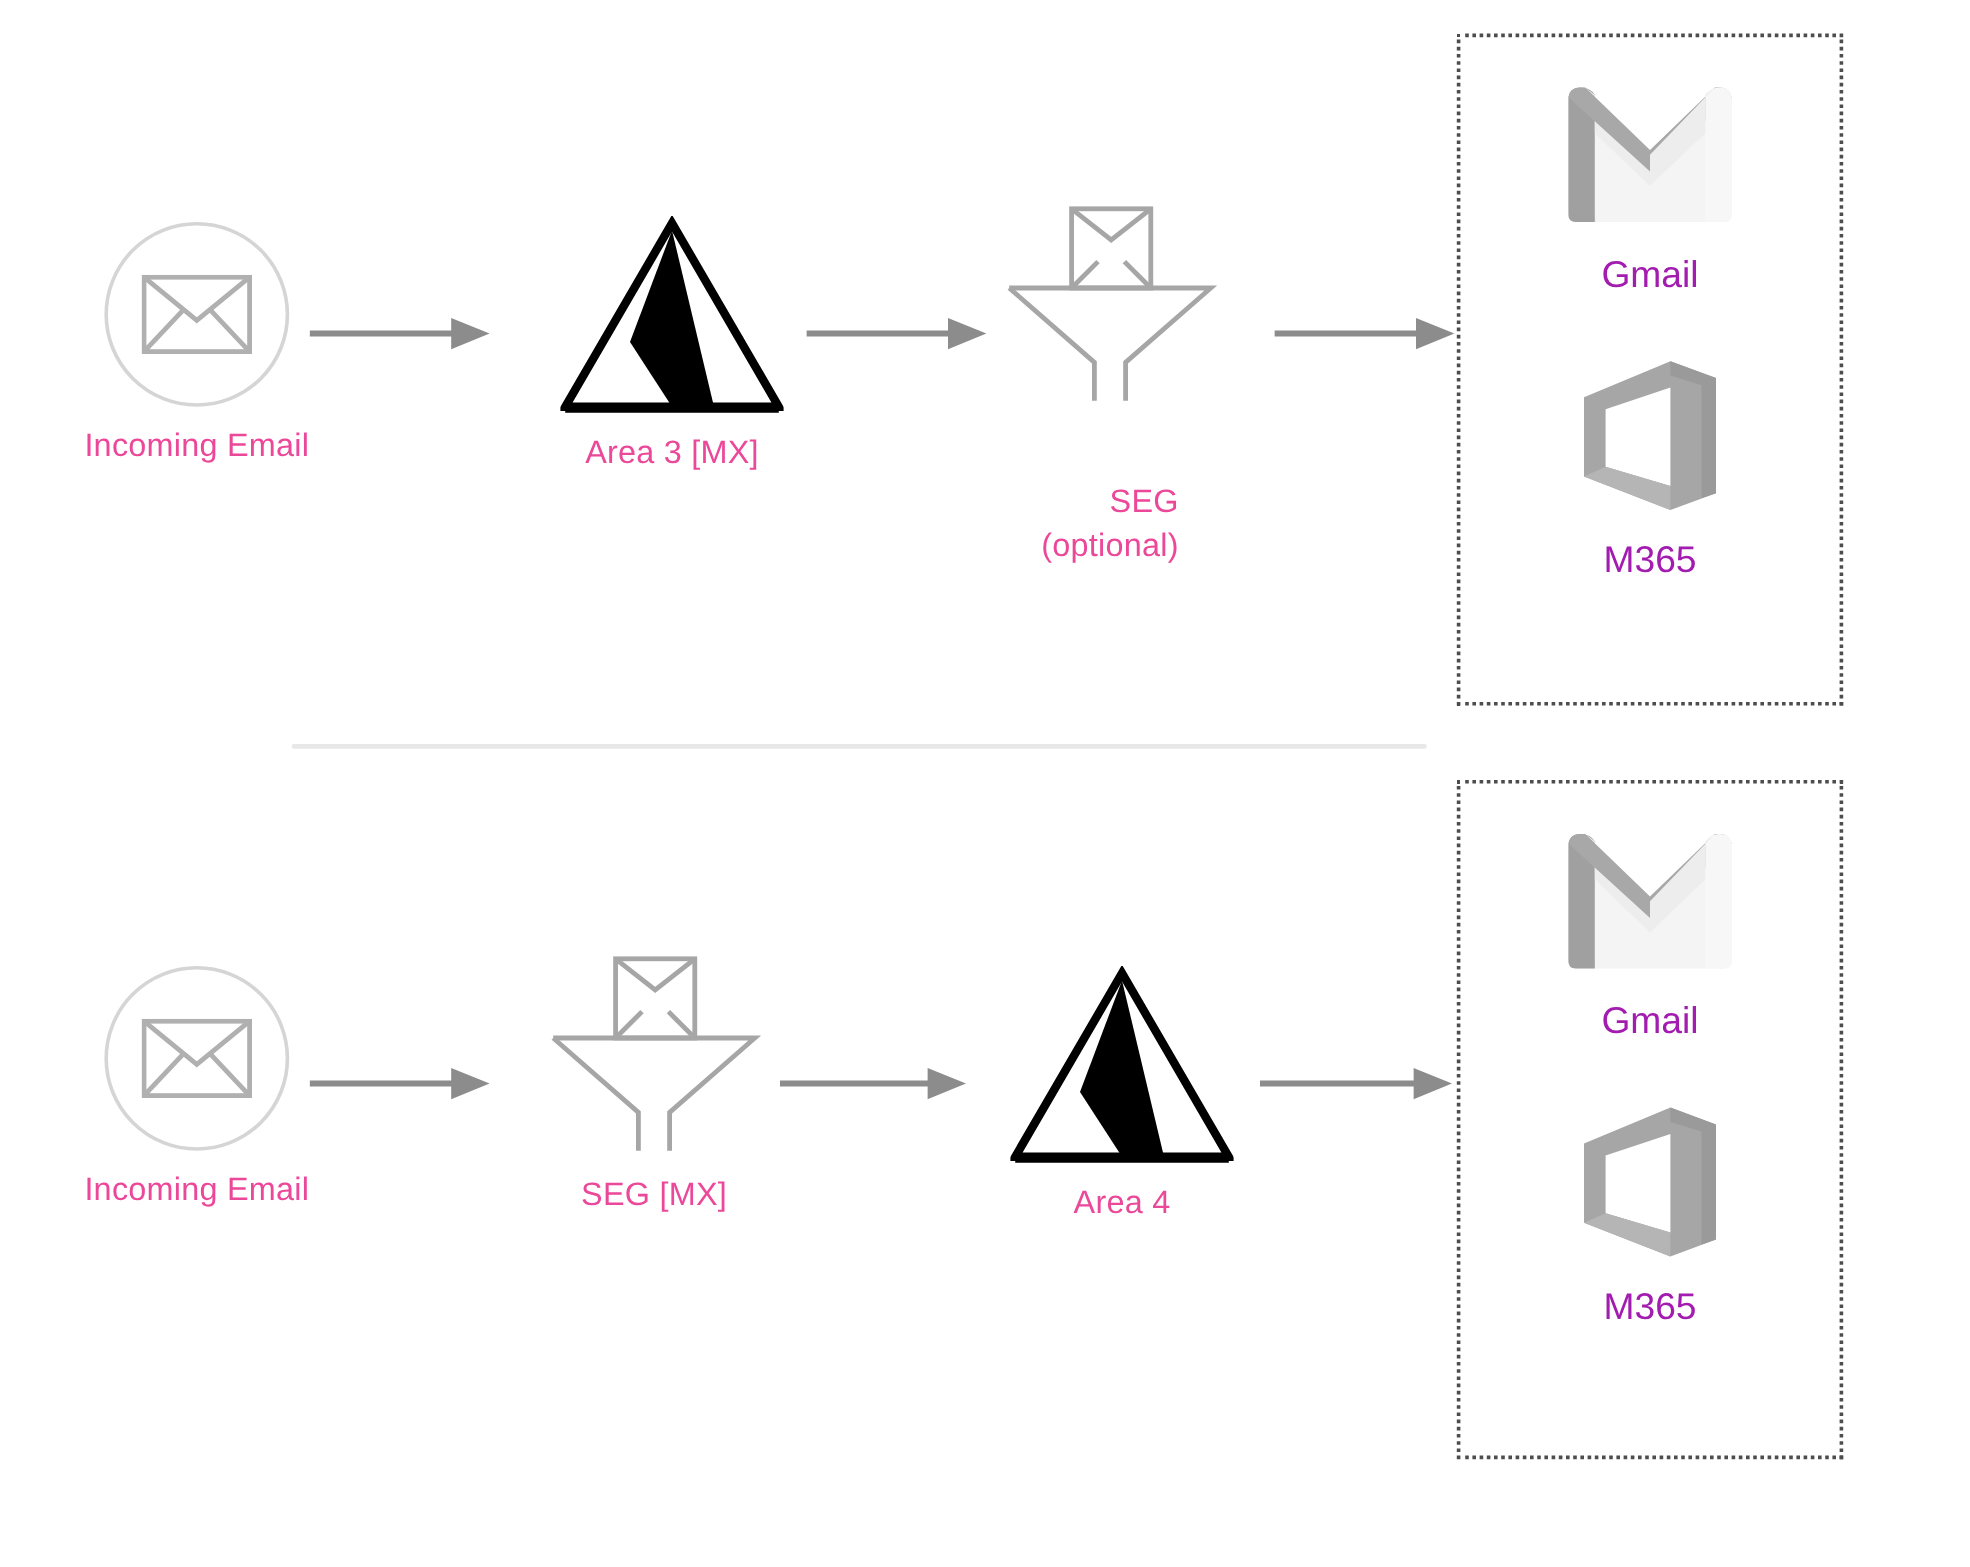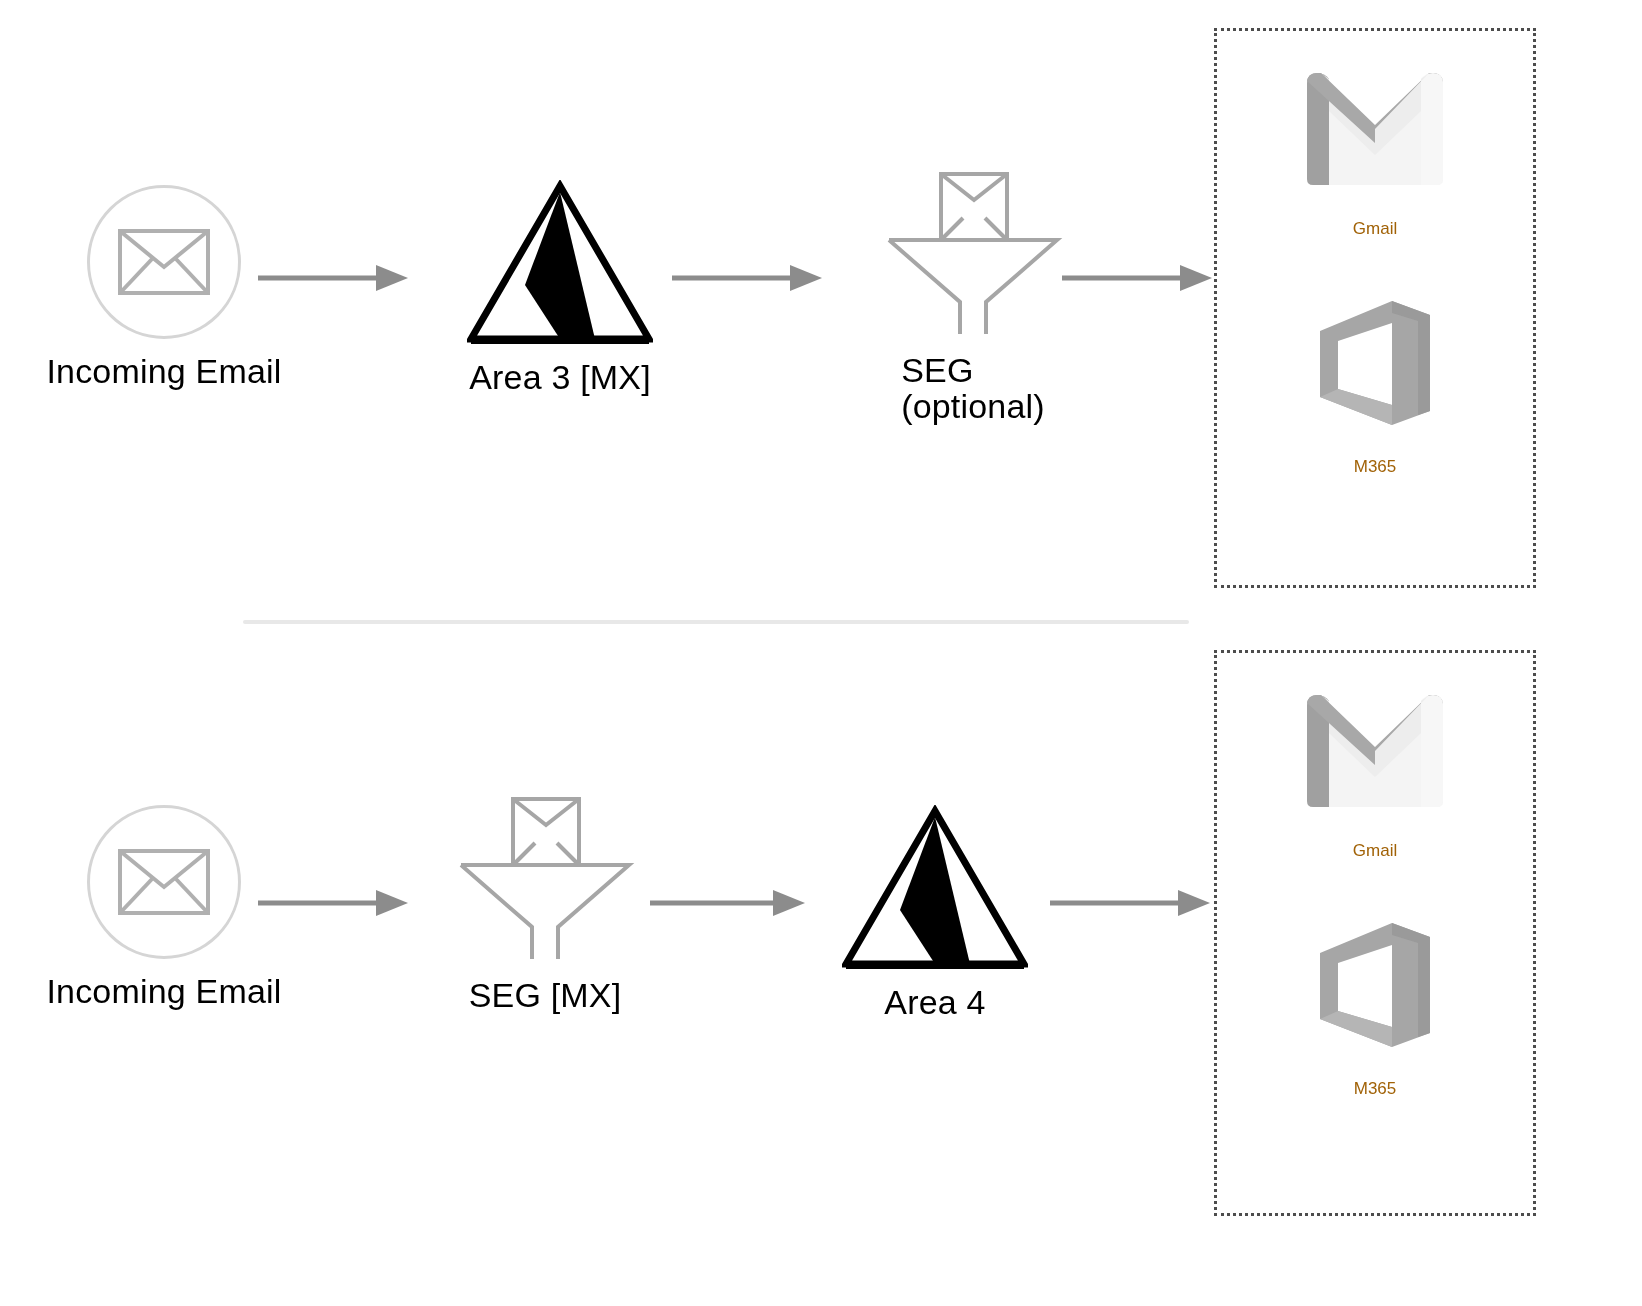--- a/index.html
+++ b/index.html
@@ -20,28 +20,28 @@
   
   .divider{
     position:absolute;left:243px;top:620px;width:946px;height:4px;
     background:#e8e8e8;border-radius:2px;
   }
 
   
   .node{position:absolute;display:flex;flex-direction:column;align-items:center;}
   .node .icon-wrap{display:flex;align-items:center;justify-content:center;}
   .node .label{
-    margin-top:14px;text-align:left;font-size:34px;line-height:36px;
-    color:#000000;white-space:pre-line;letter-spacing:.2px;
+    margin-top:14px;text-align:right;font-size:27px;line-height:36px;
+    color:#ec4899;white-space:pre-line;letter-spacing:.2px;
   }
 
   
   #node-incoming-1{left:44px;top:185px;width:240px;}
   #node-area1-1   {left:430px;top:180px;width:260px;}
-  #node-seg-1     {left:868px;top:170px;width:210px;}
+  #node-seg-1     {left:820px;top:170px;width:210px;gap:48px;}
 
   
   #node-incoming-2{left:44px;top:805px;width:240px;}
   #node-seg-2     {left:440px;top:795px;width:210px;}
   #node-area1-2   {left:810px;top:805px;width:250px;}
 
   
   .env-circle{width:148px;height:148px;border:3px solid #d5d5d5;border-radius:50%;
     display:flex;align-items:center;justify-content:center;}
   .env-circle svg{display:block;}
@@ -68,21 +68,21 @@
     border:3px dotted #4d4d4d;
     background:#ffffff;
     display:flex;flex-direction:column;align-items:center;
     box-sizing:border-box;
   }
   #dest-box-1{left:1214px;top:28px;width:322px;height:560px;padding-top:36px;}
   #dest-box-2{left:1214px;top:650px;width:322px;height:566px;padding-top:36px;}
 
   .dest-item{display:flex;flex-direction:column;align-items:center;}
   .dest-item + .dest-item{margin-top:52px;}
-  .dest-label{margin-top:22px;font-size:17px;line-height:32px;color:#a16207;}
+  .dest-label{margin-top:22px;font-size:31px;line-height:32px;color:#a21caf;}
 
   .gmail-logo,.m365-logo{display:block;}
 </style>
 </head>
 <body>
 
 <div class="canvas">
 
   <div class="row" id="row-1">
 

